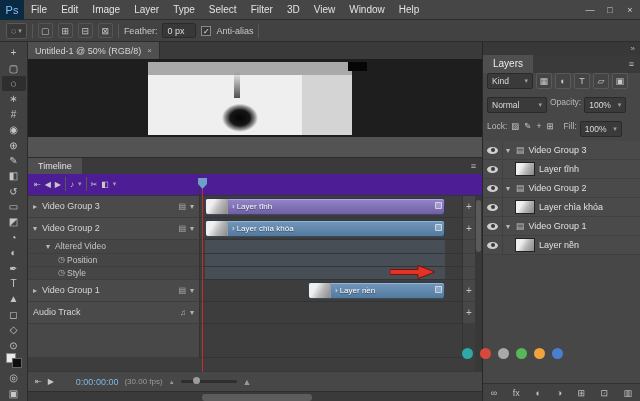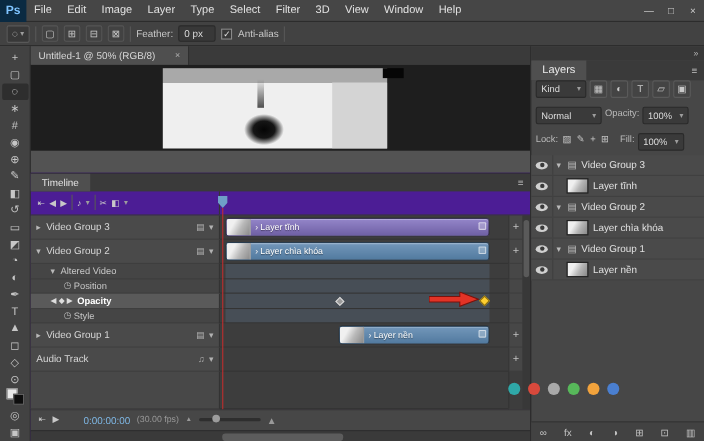--- a/index.html
+++ b/index.html
@@ -6,21 +6,21 @@
   html,body { background:#222; }
   .app { position:relative; width:640px; height:401px; background:#535353;
          font-family:"Liberation Sans", sans-serif; font-size:10px; color:#d8d8d8;
          overflow:hidden; user-select:none; }
 
   
   .menubar { position:absolute; left:0; top:0; width:640px; height:20px;
              background:#464646; border-bottom:1px solid #2c2c2c;
              display:flex; align-items:center; }
   .ps-logo { width:24px; height:20px; background:#0a2a42; color:#7fc4ff;
-             font-weight:bold; font-size:11px; display:flex; align-items:center;
+             font-weight:normal; font-size:11px; display:flex; align-items:center;
              justify-content:center; }
   .menu-item { padding:0 7px; font-size:10px; color:#e2e2e2; line-height:20px; }
   .win-controls { margin-left:auto; display:flex; }
   .win-btn { width:20px; text-align:center; font-size:9px; line-height:20px; color:#cfcfcf; }
 
   
   .optionsbar { position:absolute; left:0; top:20px; width:640px; height:22px;
                 background:#424242; border-bottom:1px solid #2c2c2c;
                 display:flex; align-items:center; gap:5px; padding:0 6px; }
   .tool-badge { display:flex; align-items:center; gap:2px; background:#383838;
@@ -48,21 +48,21 @@
   .tool.selected { background:#2e2e2e; border-radius:2px; color:#fff; }
   .swatches { margin-top:auto; position:relative; width:16px; height:16px; margin-bottom:2px; }
   .sw-fg { position:absolute; left:0; top:0; width:10px; height:10px; background:#e9e9e9;
            border:1px solid #888; }
   .sw-bg { position:absolute; right:0; bottom:0; width:10px; height:10px; background:#0e0e0e;
            border:1px solid #666; }
 
   
   .tabbar { position:absolute; left:28px; top:42px; width:454px; height:17px;
             background:#3a3a3a; display:flex; }
-  .doc-tab { display:flex; align-items:center; gap:18px; background:#4f4f4f;
+  .doc-tab { display:flex; align-items:center; gap:6px; background:#4f4f4f;
              border-right:1px solid #2c2c2c; padding:0 7px; font-size:9px; color:#d6d6d6; }
   .doc-close { font-size:8px; color:#b5b5b5; }
 
   
   .canvas { position:absolute; left:28px; top:59px; width:454px; height:78px; background:#1e1e1e; }
   .image { position:absolute; left:120px; top:3px; width:204px; height:73px;
            background:linear-gradient(180deg,#a9a9a9 0 13px,#efefef 13px); overflow:hidden; }
   .img-right { position:absolute; right:0; top:13px; bottom:0; width:50px; background:#d4d4d4; }
   .stream { position:absolute; left:86px; top:10px; width:6px; height:26px;
             background:linear-gradient(180deg,rgba(60,60,60,0),rgba(25,25,25,.75)); }
@@ -362,36 +362,20 @@
         <div class="tl-label" style="padding-left:30px">
           <span class="caret">◷</span>
           <span>Position</span>
         </div>
         <div class="tl-content">
             <div class="attr-band"></div>
           </div>
         <div class="tl-gutter"></div>
       </div>
 
-      <div class="tl-row attr sel" style="height:14px">
-        <div class="tl-label" style="padding-left:18px">
-          <span class="nav">
-            <span>◀</span>
-            <span>◆</span>
-            <span>▶</span>
-          </span>
-          <span>Opacity</span>
-        </div>
-        <div class="tl-content">
-          <div class="attr-band"></div>
-          <div class="kf-gray"></div>
-          <div class="kf-yellow" style="background: rgb(255, 207, 48);"></div>
-        </div>
-        <div class="tl-gutter"></div>
-      </div>
 
       <div class="tl-row attr" style="height:13px">
         <div class="tl-label" style="padding-left:30px">
           <span class="caret">◷</span>
           <span>Style</span>
         </div>
         <div class="tl-content">
             <div class="attr-band"></div>
           </div>
         <div class="tl-gutter"></div>

